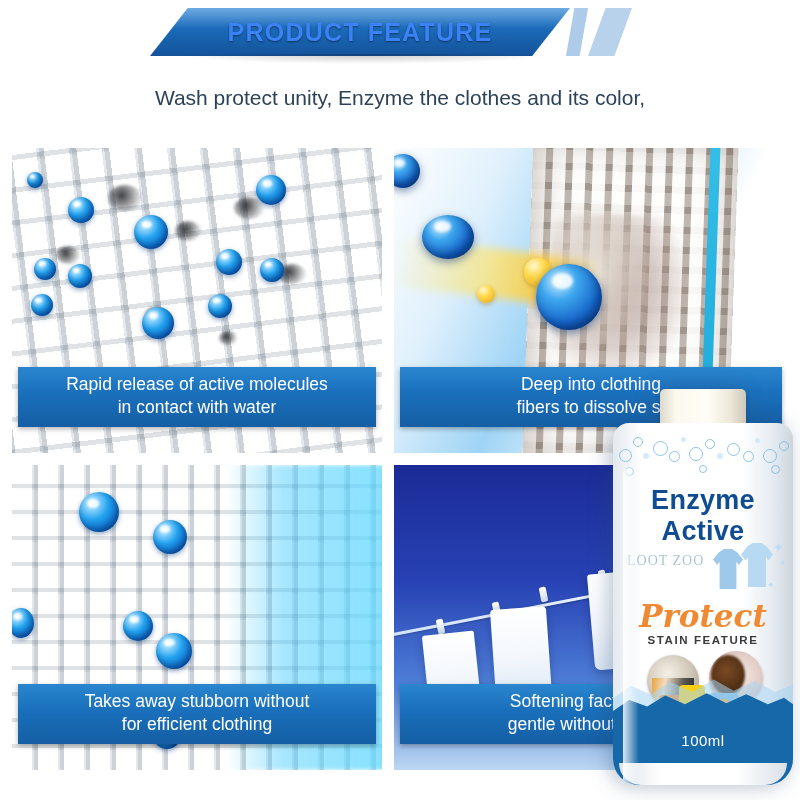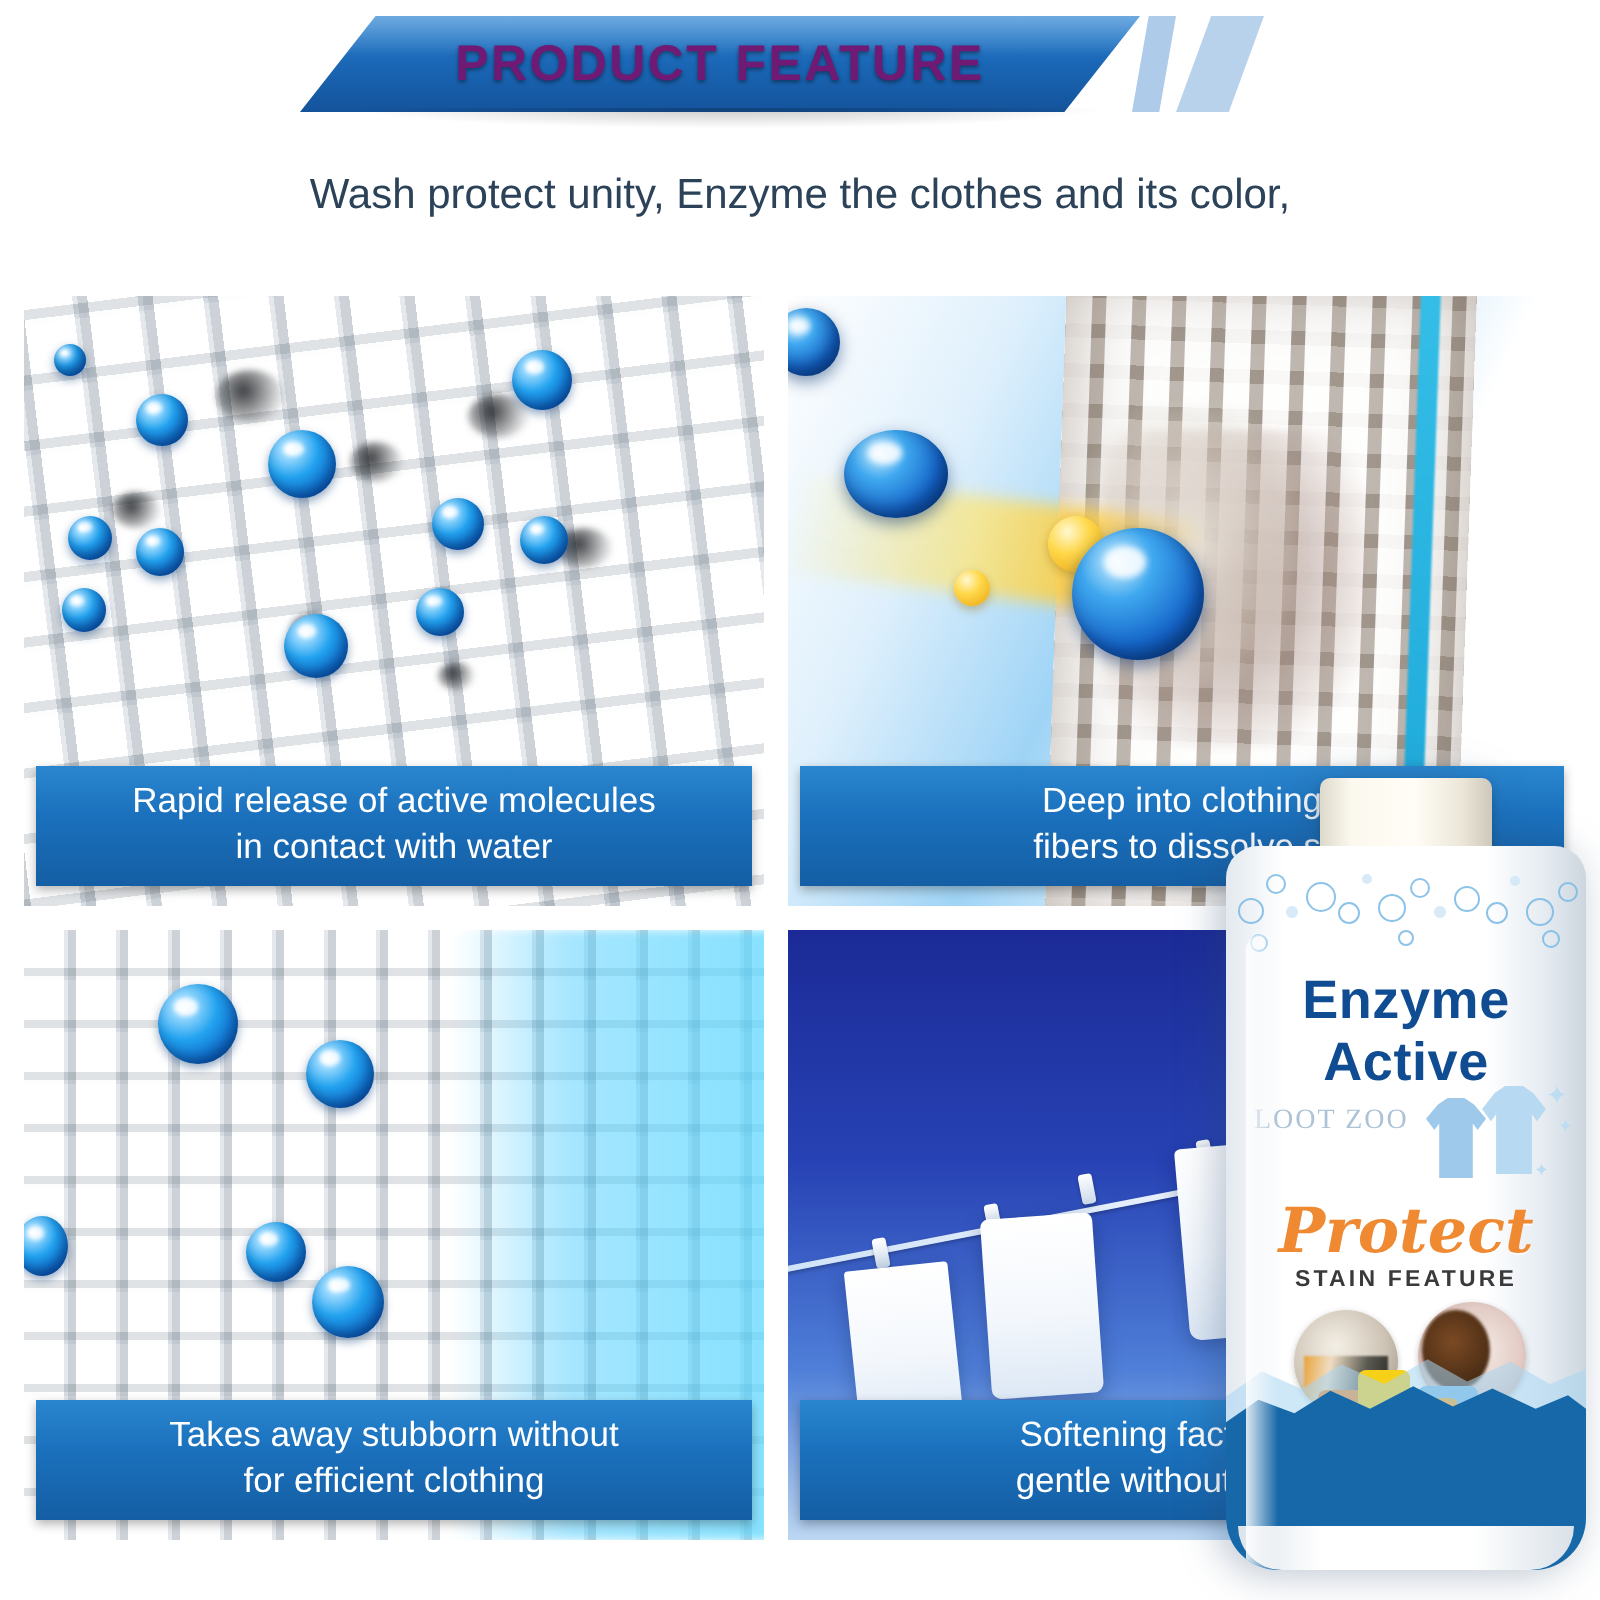--- a/index.html
+++ b/index.html
@@ -20,21 +20,21 @@
     clip-path:polygon(9% 0%,100% 0%,91% 100%,0% 100%);
     box-shadow:0 3px 6px rgba(0,0,0,.28);
   }
   .banner-main .sheen{
     position:absolute;left:0;top:0;width:100%;height:42%;
     background:linear-gradient(180deg,rgba(255,255,255,.30),rgba(255,255,255,0));
   }
   .banner-title{
     position:absolute;left:150px;top:0;width:420px;height:48px;
     display:flex;align-items:center;justify-content:center;
-    color:#701a75;font-size:25px;font-weight:bold;letter-spacing:1.2px;
+    color:#3b82f6;font-size:25px;font-weight:bold;letter-spacing:1.2px;
     text-shadow:0 1px 2px rgba(0,0,0,.45);
     font-family:"Liberation Sans", sans-serif;
   }
   .banner-stripe{
     position:absolute;top:0;height:48px;
     background:#aecbe9;
   }
   .stripe-a{left:566px;width:22px;clip-path:polygon(38% 0%,100% 0%,62% 100%,0% 100%);}
   .stripe-b{left:588px;width:44px;clip-path:polygon(40% 0%,100% 0%,60% 100%,0% 100%);background:#b9d2ec;}
   .banner-shadow{
@@ -164,21 +164,21 @@
 
   
   .caption{
     position:absolute;left:6px;right:6px;
     background:linear-gradient(180deg,#2a86cf 0%,#1b71bd 40%,#145ea4 100%);
     color:#ffffff;text-align:center;
     font-size:17.5px;line-height:23px;
     padding:6px 4px 8px;
     box-shadow:0 2px 5px rgba(0,0,0,.3);
   }
-  .cap-pos{bottom:10px;}
+  .cap-pos{bottom:26px;}
   .caption .clip{display:block;white-space:nowrap;overflow:hidden;text-overflow:clip;}
 
   
   .bottle{
     position:absolute;left:613px;top:389px;width:180px;height:396px;
     filter:drop-shadow(-4px 2px 10px rgba(40,70,110,.32));
   }
   .bottle-body{
     position:absolute;left:0;top:34px;width:180px;height:362px;
     border-radius:16px 16px 26px 26px;
@@ -440,18 +440,19 @@
         <div class="cloth" style="left:6px;top:14px;width:28px;height:30px;background:#f08a2a;"></div>
         <div class="cloth" style="left:56px;top:12px;width:30px;height:32px;background:#79b8e2;"></div>
         <div class="cloth" style="left:26px;top:4px;width:26px;height:48px;background:#f6d117;"></div>
         <div class="cloth" style="left:46px;top:18px;width:30px;height:30px;background:#f5a623;"></div>
         <div class="basket-rim"></div>
         <div class="basket"></div>
       </div>
 
       <div class="wave-lt"></div>
       <div class="wave"></div>
+      <div class="volume">100ml</div>
       <div class="bottle-base"></div>
       <div class="bottle-hl"></div>
     </div>
   </div>
 
 </div>
 
 </body></html>

